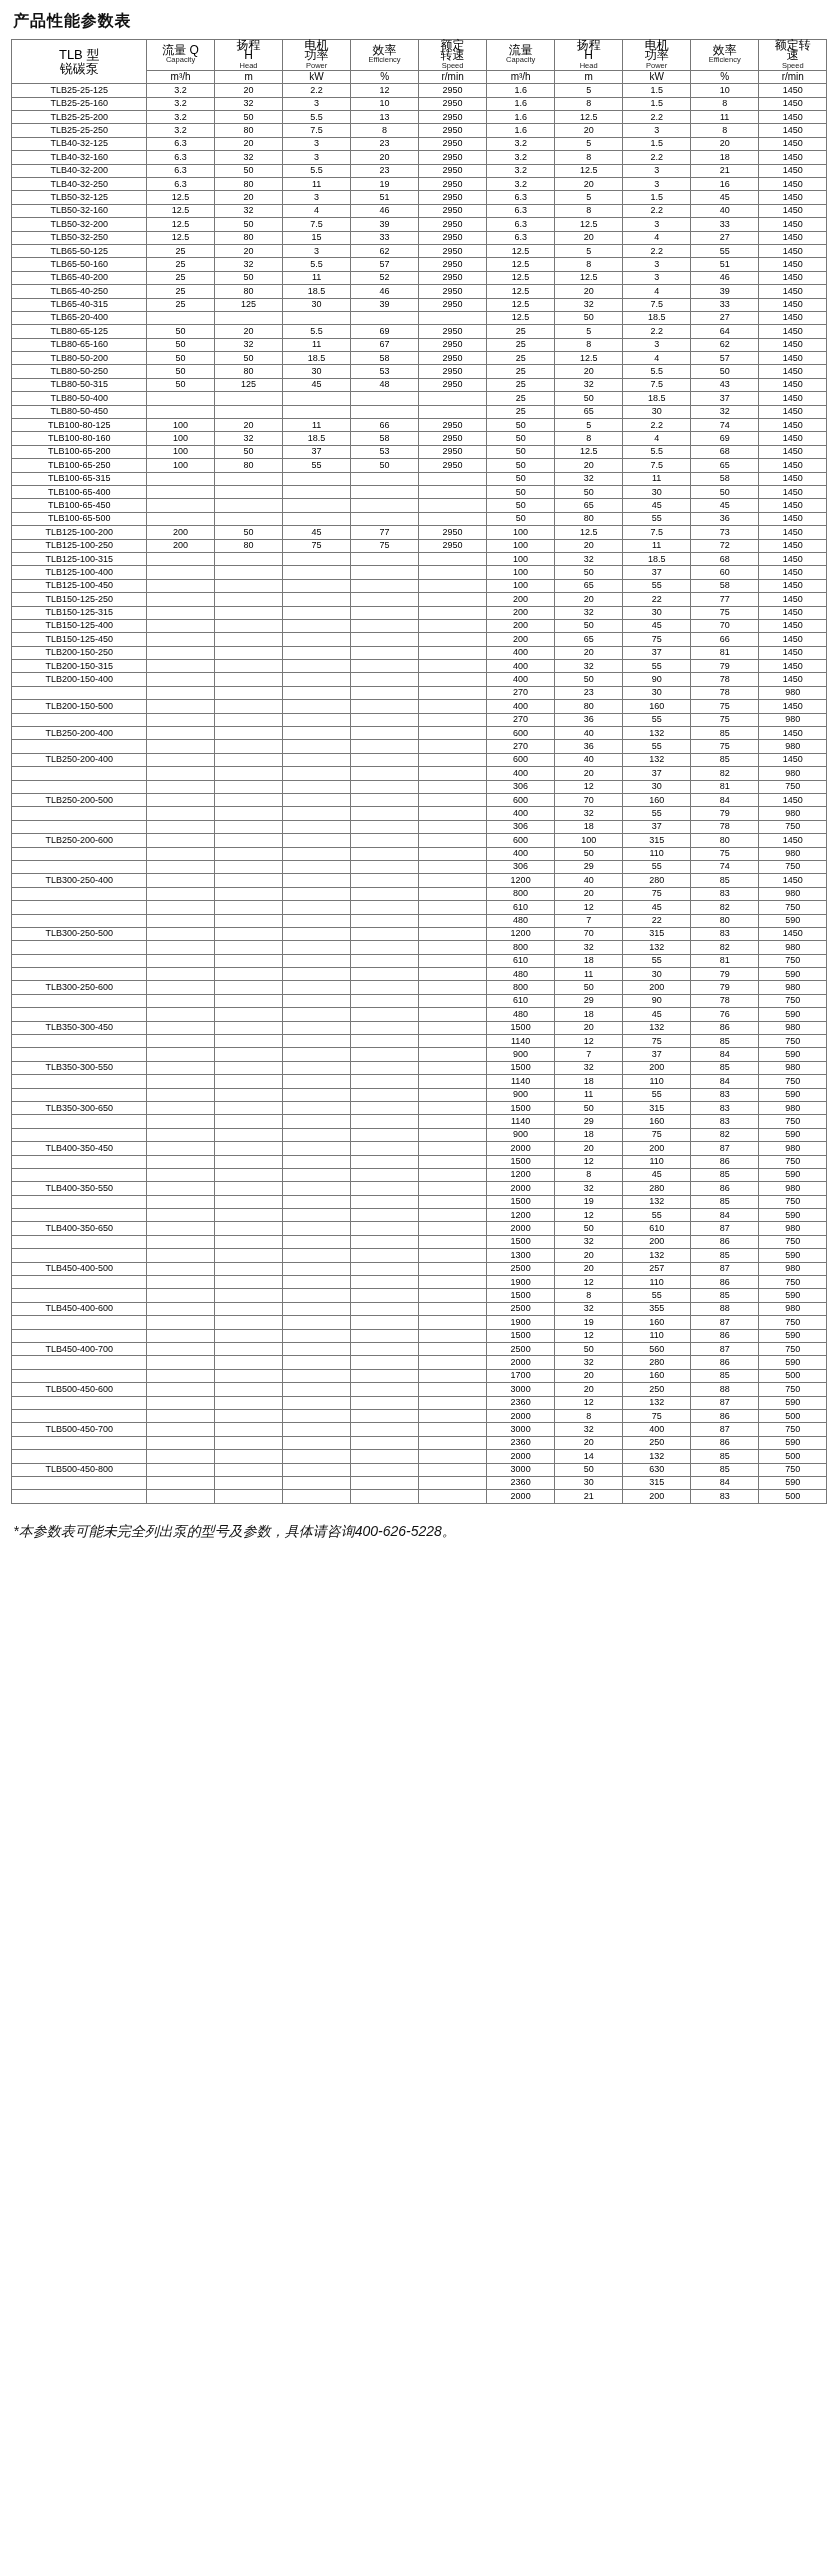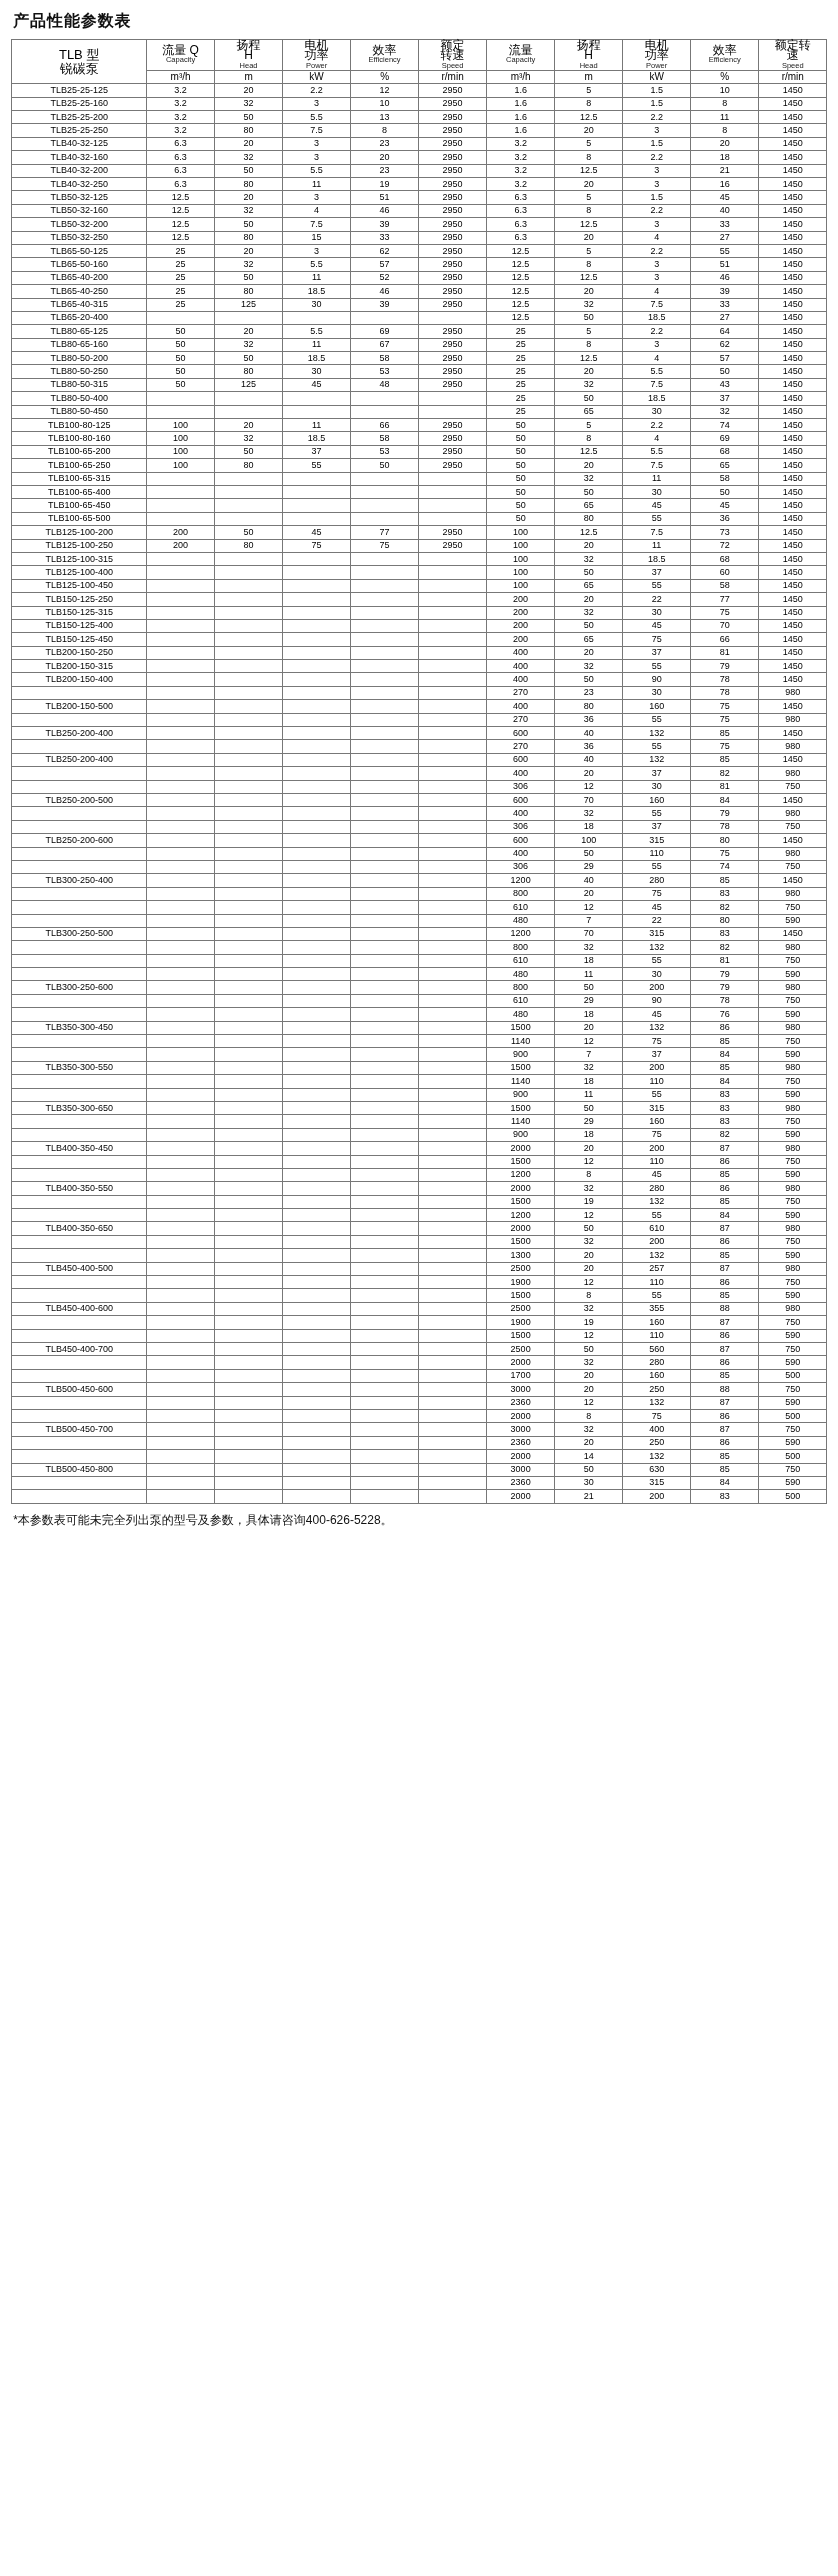--- a/index.html
+++ b/index.html
@@ -10,21 +10,21 @@
   td,th{border:0.9px solid #777;font-size:9px;text-align:center;vertical-align:middle;padding:0;height:12.2px;line-height:11.3px;color:#000;}
   thead th{background:#ffffff;font-weight:normal;}
   .hd-model{font-size:13px;line-height:14px;font-weight:normal;}
   .hd-cn{font-size:12px;line-height:10.4px;display:block;}
   .hd-en{font-size:7.5px;line-height:9.4px;display:block;color:#222;}
   .hd-unit{font-size:10px;line-height:10.4px;}
   td.model{text-align:center;font-size:9px;letter-spacing:0;}
   col.c-model{width:105px;}
   col.c-d{width:53px;}
   tbody tr td{height:12.4px;}
-  .notes{margin-top:9px;font-size:12px;line-height:14px;color:#111;}
+  .notes{margin-top:20px;font-size:14px;line-height:14px;color:#111;font-style:italic;}
   .notes div{margin:0.9px 0 0 1.9px;}
 </style>
 </head>
 <body>
 
 <div class="page">
   <div class="title">产品性能参数表</div>
 
   <table>
     <colgroup>

